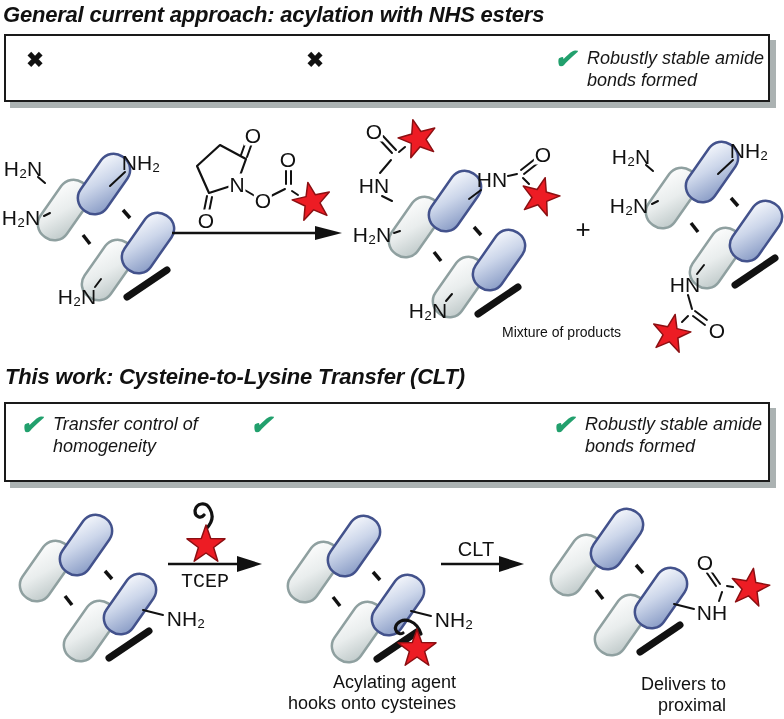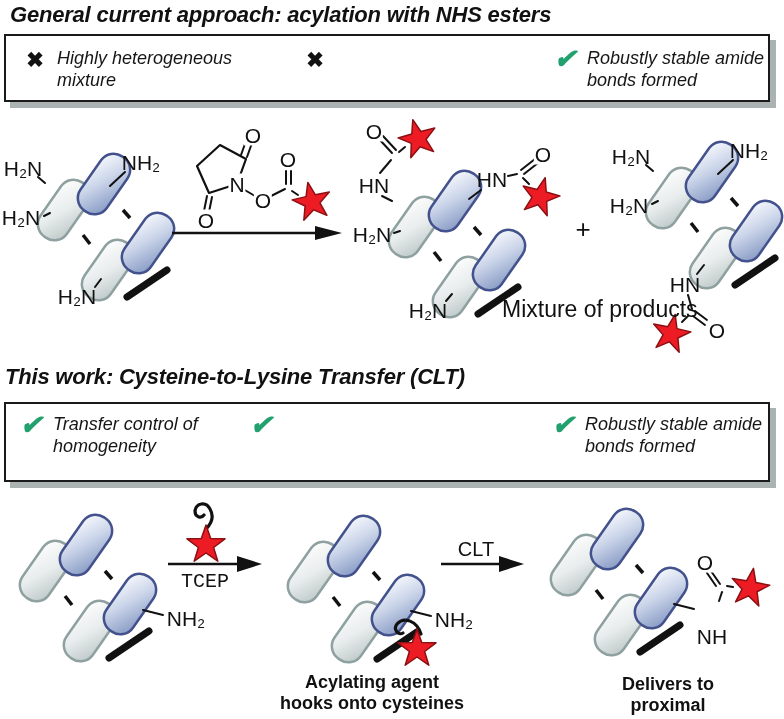--- a/index.html
+++ b/index.html
@@ -1,38 +1,38 @@
 <!DOCTYPE html>
 <html><head>
 <meta charset="utf-8">
 <style>
   html,body{margin:0;padding:0;background:#fff;}
   .canvas{position:relative;width:784px;height:719px;background:#fff;
           font-family:"Liberation Sans",sans-serif;color:#111;overflow:hidden;}
   .title{position:absolute;font-weight:bold;font-style:italic;font-size:22px;
          letter-spacing:-0.2px;white-space:nowrap;}
-  .t1{left:10px;top:2px;}
+  .t1{left:3px;top:2px;}
   .t2{left:5px;top:364px;}
   .infobox{position:absolute;left:4px;width:762px;background:#fff;
            border:2px solid #1a1a1a;box-shadow:6px 6px 0 0 #abb2b2;}
   .box1{top:34px;height:64px;}
   .box2{top:402px;height:76px;}
   .info-item{position:absolute;display:flex;gap:9px;align-items:flex-start;}
   .ic{flex:none;width:26px;text-align:center;}
   .ic-cross{font-size:21px;font-weight:bold;color:#111;line-height:1.1;}
   .ic-check{font-size:27px;font-weight:bold;font-style:italic;color:#22a06d;line-height:0.85;}
   .info-text{font-style:italic;font-size:18px;line-height:1.2;white-space:pre-line;color:#161616;}
   .gfx{position:absolute;left:0;top:0;width:784px;height:719px;}
   .chem-label{position:absolute;transform:translate(-50%,-50%);font-size:21px;
               line-height:1;white-space:nowrap;color:#111;}
   .atom-bg{background:#fff;padding:0 1px;}
   .arrow-label{position:absolute;transform:translate(-50%,0);font-size:20px;white-space:nowrap;}
-  .caption{position:absolute;transform:translate(-50%,0);font-size:18px;text-align:center;
-           white-space:pre-line;line-height:1.18;font-weight:bold;}
-  .mixture{position:absolute;font-size:23px;white-space:nowrap;}
+  .caption{position:absolute;transform:translate(-50%,0);font-size:18px;text-align:right;
+           white-space:pre-line;line-height:1.18;}
+  .mixture{position:absolute;font-size:14px;white-space:nowrap;margin-top:28px;}
   .plus{position:absolute;transform:translate(-50%,-50%);font-size:26px;}
   
   .cn{stroke:#111;stroke-width:3.5;}
   .ds{stroke:#111;stroke-width:7;stroke-linecap:round;}
   .bd{stroke:#111;stroke-width:2;stroke-linecap:round;}
   .ring{stroke:#111;stroke-width:2.2;fill:none;stroke-linejoin:round;}
   .arr{stroke:#111;stroke-width:2.5;}
   .hook{stroke:#111;stroke-width:3.2;fill:none;stroke-linecap:round;}
   .dom-gray{fill:url(#gGray);stroke:#8fa0a0;stroke-width:2.5;}
   .dom-blue{fill:url(#gBlue);stroke:#43528c;stroke-width:2.5;}
@@ -164,22 +164,20 @@
       <line class="bd" x1="727" y1="586" x2="733" y2="587"></line>
       <use href="#star" transform="translate(750,588) rotate(10)"></use>
     </g>
   </svg>
 
   <div class="title t1">General current approach: acylation with NHS esters</div>
 
   <div class="infobox box1">
     <div class="info-item" style="left:16px;top:12px;">
       <span class="ic ic-cross">✖</span>
-      <span class="info-text">Highly heterogeneous
-mixture</span>
     </div>
     <div class="info-item" style="left:296px;top:12px;">
       <span class="ic ic-cross">✖</span>
     </div>
     <div class="info-item" style="left:546px;top:12px;">
       <span class="ic ic-check">✔</span>
       <span class="info-text">Robustly stable amide
 bonds formed</span>
     </div>
   </div>
@@ -227,20 +225,20 @@
       <span class="ic ic-check">✔</span>
       <span class="info-text">Robustly stable amide
 bonds formed</span>
     </div>
   </div>
 
   <div class="chem-label" style="left:186px;top:618px;">NH₂</div>
   <div class="arrow-label" style="left:205px;top:570px;font-family:Liberation Mono, monospace;">TCEP</div>
   <div class="chem-label" style="left:454px;top:619px;">NH₂</div>
   <div class="arrow-label" style="left:476px;top:538px;">CLT</div>
-  <div class="chem-label" style="left:712px;top:636px;text-align:center;">NH</div>
+  <div class="chem-label" style="left:712px;top:612px;text-align:center;">NH</div>
   <div class="chem-label atom-bg" style="left:705px;top:562px;">O</div>
 
   <div class="caption" style="left:372px;top:672px;">Acylating agent
 hooks onto cysteines</div>
   <div class="caption" style="left:668px;top:674px;">Delivers to proximal lysines</div>
 
 </div>
 
 </body></html>

